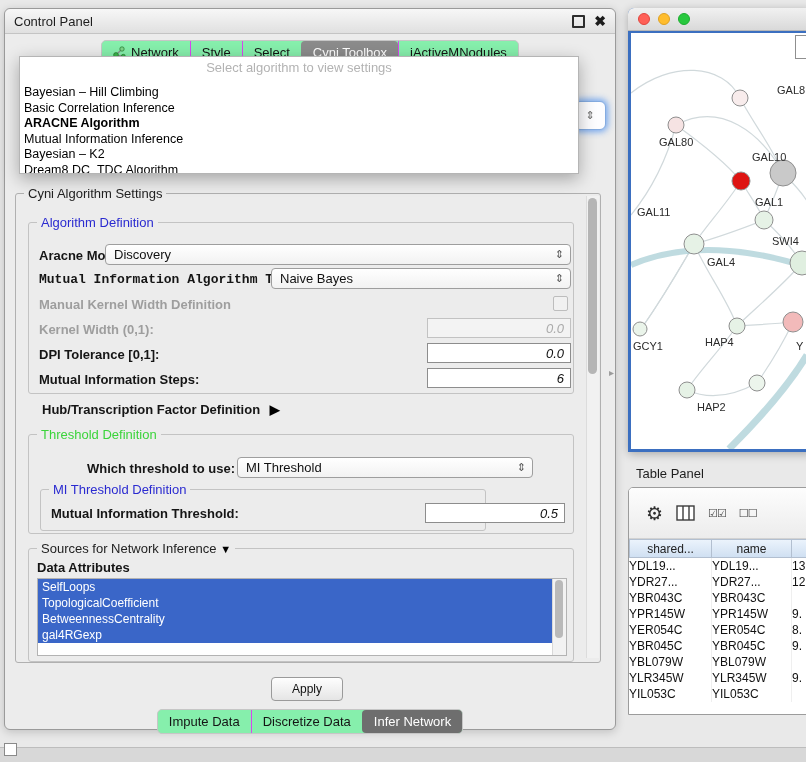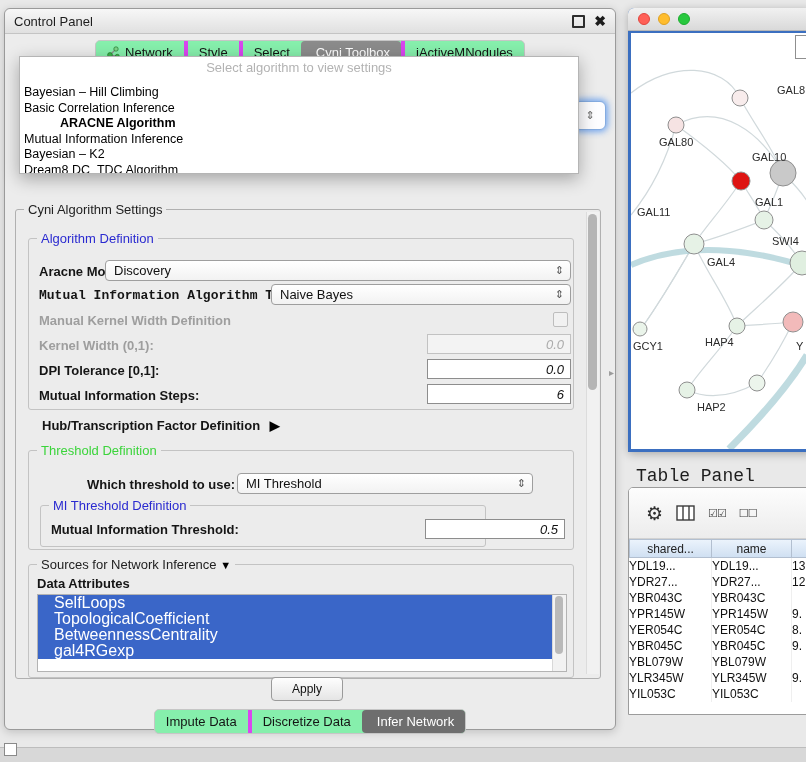--- a/index.html
+++ b/index.html
@@ -24,35 +24,35 @@
   .cp-titlebar .win-buttons { margin-left:auto; display:flex; gap:9px; align-items:center; }
   .btn-restore { width:9px; height:9px; border:2px solid #2d2d2d; border-radius:1px; }
   .btn-close { font-size:14px; font-weight:bold; color:#1c1c1c; line-height:1; }
 
   
   .tabbar { position:absolute; left:0; right:0; display:flex; justify-content:center; }
   .tabbar.top { top:31px; }
   .tabbar.bottom { top:700px; }
   .tabgroup { display:flex; align-items:flex-start; border:1px solid #c6c6c6; border-radius:5px; background:#86efac; }
   .tab { padding:4px 11px; font-size:13px; color:#141414; display:flex; align-items:center; gap:5px; white-space:nowrap; }
-  .tab + .tab { border-left:4px solid #d946ef; }
+  .tab + .tab { border-left:1px solid #d946ef; }
   .tab.active { background:#8b8b8b; color:#fff; border-radius:4px; border-left-color:transparent; }
   .tab.active-dark { background:#6e6e6e; color:#fff; border-radius:4px; border-left-color:transparent; }
   .net-tab-icon { display:inline-block; width:13px; height:13px; }
 
   
   .algo-popup {
     position:absolute; left:14px; top:47px; width:560px; height:118px;
     background:#ffffff; border:1px solid #b5b5b5; box-shadow:0 5px 16px rgba(0,0,0,.30);
     z-index:40; box-sizing:border-box; overflow:hidden;
   }
   .popup-header { text-align:center; color:#b3b3b3; font-size:13px; margin-top:3px; height:16px; }
   .popup-items { margin-top:9px; }
   .popup-item { font-size:12.5px; height:15.5px; line-height:15.5px; padding-left:4px; color:#000; }
-  .popup-item.selected { font-weight:bold;margin-left:36px; }
+  .popup-item.selected { font-weight:bold; }
   .focus-combo {
     position:absolute; left:569px; top:92px; width:30px; height:27px; z-index:10;
     background:#fdfdff; border:1px solid #84abe0; border-radius:6px;
     box-shadow:0 0 6px 2px rgba(97,156,238,.85);
     display:flex; align-items:center; justify-content:center; color:#666; font-size:11px;
   }
 
   
   .group { position:absolute; border:1px solid #b0b0b0; border-radius:3px; box-sizing:border-box; }
   .legend { position:absolute; top:-8px; left:8px; background:#ececec; padding:0 4px; font-size:13px; color:#222; white-space:nowrap; }
@@ -75,21 +75,21 @@
     display:flex; align-items:center; justify-content:flex-end; padding:0 6px;font-style:italic;
   }
   .tfield.disabled { background:#f3f3f3; color:#ababab; border-color:#c2c2c2; }
 
   .checkbox { position:absolute; width:13px; height:13px; background:#f1f1f1; border:1px solid #bdbdbd; border-radius:2px; }
 
   .tri { font-size:11px; color:#000; }
 
   
   .attr-list { position:absolute; background:#fff; border:1px solid #b3b3b3; overflow:hidden; box-sizing:border-box; }
-  .attr-item { height:16px; line-height:16px; font-size:16px; padding-left:16px; background:#3a66c8; color:#fff; width:calc(100% - 13px); }
+  .attr-item { height:16px; line-height:16px; font-size:12px; padding-left:4px; background:#3a66c8; color:#fff; width:calc(100% - 13px); }
   .list-scroll { position:absolute; right:0; top:0; bottom:0; width:13px; background:#f2f2f2; border-left:1px solid #d8d8d8; }
   .list-thumb { position:absolute; top:1px; left:2px; width:8px; height:58px; background:#b9b9b9; border-radius:4px; }
 
   
   .main-scroll { position:absolute; right:1px; top:2px; width:12px; height:462px; background:#f1f1f1; border-left:1px solid #dcdcdc; }
   .main-thumb { position:absolute; top:2px; left:1px; width:9px; height:176px; background:#b5b5b5; border-radius:5px; }
 
   .apply-btn {
     position:absolute; left:266px; top:668px; width:70px; height:22px;
     border:1px solid #9a9a9a; border-radius:4px;
@@ -110,21 +110,21 @@
   }
   .light { width:12px; height:12px; border-radius:50%; box-sizing:border-box; }
   .light.red { background:#ff6057; border:1px solid #e1453e; }
   .light.yellow { background:#ffbd2e; border:1px solid #dfa123; }
   .light.green { background:#28c83e; border:1px solid #1dad30; }
   .net-content { position:absolute; left:3px; right:0; top:25px; bottom:3px; background:#fff; overflow:hidden; }
   .birdseye { position:absolute; left:164px; top:2px; width:22px; height:24px; background:#fff; border:1px solid #8f8f8f; box-sizing:border-box; }
   .net-svg { position:absolute; left:0; top:0; }
 
   
-  .table-panel-label { position:absolute; left:636px; top:466px; font-size:18px; color:#1e1e1e;font-family:Liberation Mono, monospace; }
+  .table-panel-label { position:absolute; left:636px; top:466px; font-size:13px; color:#1e1e1e; }
   .table-window {
     position:absolute; left:628px; top:487px; width:184px; height:228px;
     background:#fff; border:1px solid #9c9c9c; border-radius:5px 0 0 0; overflow:hidden; box-sizing:border-box;
   }
   .table-toolbar {
     height:50px; background:linear-gradient(#fdfdfd,#ececec); border-bottom:1px solid #d2d2d2;
     display:flex; align-items:center; gap:13px; padding-left:17px;
   }
   .gear-glyph { font-size:19px; color:#2e2e2e; line-height:1; }
   .pair-glyph { font-size:11px; color:#3c3c3c; letter-spacing:-1px; }
@@ -192,21 +192,21 @@
     <div class="popup-items">
         <div class="popup-item">Bayesian – Hill Climbing</div>
         <div class="popup-item">Basic Correlation Inference</div>
         <div class="popup-item selected">ARACNE Algorithm</div>
         <div class="popup-item">Mutual Information Inference</div>
         <div class="popup-item">Bayesian – K2</div>
         <div class="popup-item">Dream8 DC_TDC Algorithm</div>
       </div>
   </div>
 
-  <div class="group" style="left:10px; top:184px; width:586px; height:470px;margin-top:16px;">
+  <div class="group" style="left:10px; top:184px; width:586px; height:470px;">
     <span class="legend">Cyni Algorithm Settings</span>
 
     <div class="main-scroll">
       <div class="main-thumb"></div>
     </div>
 
     <div class="group" style="left:12px; top:28px; width:546px; height:172px; border-color:#c3c3c3;">
       <span class="legend blue">Algorithm Definition</span>
 
       <span class="flabel" style="left:10px; top:25px;">Aracne Mode:</span>

